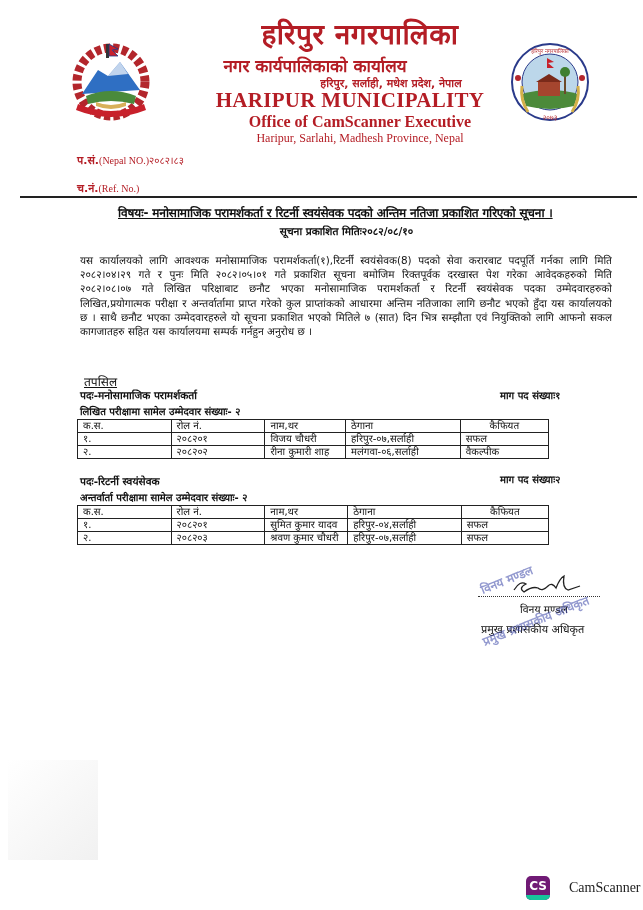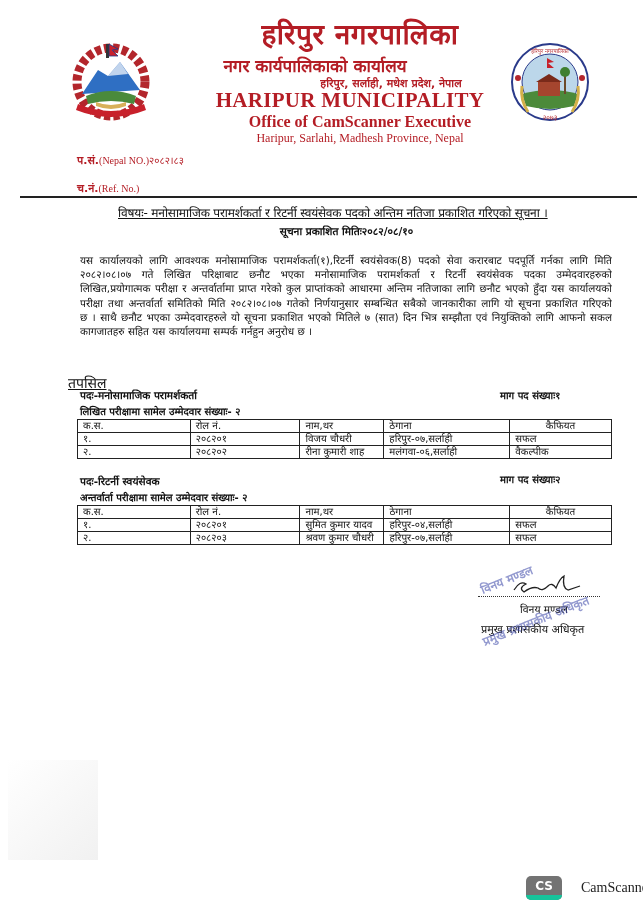--- a/index.html
+++ b/index.html
@@ -20,51 +20,51 @@
   .hdr-en-addr { top: 131px; left: 225px; width: 270px; font-size: 12px; font-family: "Liberation Serif", serif; }
 
   .meta { position: absolute; left: 77px; color: #b41d25; font-size: 10px; font-family: "DejaVu Sans", sans-serif; white-space: nowrap; }
   .meta .lbl { font-weight: bold; font-size: 11px; }
   .meta .en { font-family: "Liberation Serif", serif; font-size: 10px; }
   .meta-letter { top: 152px; }
   .meta-ref { top: 180px; }
 
   .rule { position: absolute; left: 20px; top: 196px; width: 617px; height: 2px; background: #222; }
 
-  .subject { position: absolute; left: 118px; top: 204px; font-size: 12px; font-weight: normal; font-family: "DejaVu Sans", sans-serif; text-decoration: underline; white-space: nowrap; letter-spacing: -0.2px; }
+  .subject { position: absolute; left: 118px; top: 204px; font-size: 12px; font-weight: bold; font-family: "DejaVu Sans", sans-serif; text-decoration: underline; white-space: nowrap; letter-spacing: -0.2px; }
   .pubdate { position: absolute; left: 0; top: 224px; width: 643px; text-align: center; font-size: 10.5px; font-weight: bold; font-family: "DejaVu Sans", sans-serif; padding-left: 50px; }
 
   .body-text { position: absolute; left: 80px; top: 253px; width: 532px; font-size: 10.4px; line-height: 14.2px; font-family: "DejaVu Sans", sans-serif; text-align: justify; }
   .body-line { display: block; white-space: nowrap; text-align: justify; text-align-last: justify; overflow: hidden; }
   .body-line.last { text-align-last: left; }
 
-  .tapsil { position: absolute; left: 68px; top: 373px; font-size: 14px; font-family: Liberation Mono, monospace; text-decoration: underline; }
+  .tapsil { position: absolute; left: 84px; top: 373px; font-size: 12px; font-family: Liberation Mono, monospace; text-decoration: underline; }
   .post-title { position: absolute; left: 80px; font-size: 10.5px; font-weight: bold; font-family: "DejaVu Sans", sans-serif; white-space: nowrap; }
   .demand { position: absolute; left: 500px; font-size: 10px; font-weight: bold; font-family: "DejaVu Sans", sans-serif; white-space: nowrap; }
   .exam-count { position: absolute; left: 80px; font-size: 10px; font-weight: bold; font-family: "DejaVu Sans", sans-serif; white-space: nowrap; }
 
-  table.results { position: absolute; left: 77px; width: 535px; border-collapse: collapse; font-size: 10px; font-family: "DejaVu Sans", sans-serif; }
+  table.results { position: absolute; left: 77px; width: 472px; border-collapse: collapse; font-size: 10px; font-family: "DejaVu Sans", sans-serif; }
   table.results td { border: 1px solid #222; padding: 0 5px; height: 13px; line-height: 12px; white-space: nowrap; }
   table.results tr { height: 13px; }
   .c1 { width: 113px; } .c2 { width: 110px; } .c3 { width: 84px; margin-left: 10px; } .c4 { width: 126px; } .c5 { width: 102px; text-align: center; }
   .table-1 { top: 419px; }
   .table-2 { top: 505px; }
 
   
   .sig { position: absolute; left: 478px; top: 572px; width: 140px; height: 80px; }
   .sig-scribble { position: absolute; left: 34px; top: 2px; }
   .sig-dots { position: absolute; left: 0; top: 24px; width: 122px; border-top: 1.5px dotted #333; }
   .sig-name { position: absolute; left: 42px; top: 30px; font-size: 10.5px; font-family: "DejaVu Sans", sans-serif; white-space: nowrap; }
   .sig-title { position: absolute; left: 3px; top: 49px; font-size: 11px; font-family: "DejaVu Sans", sans-serif; white-space: nowrap; }
   .stamp { position: absolute; left: 0; top: 10px; color: #3b47a8; opacity: 0.55; font-size: 12px; font-weight: bold; font-family: "DejaVu Sans", sans-serif; transform: rotate(-22deg); transform-origin: left top; white-space: nowrap; }
   .stamp2 { position: absolute; left: 2px; top: 62px; color: #3b47a8; opacity: 0.55; font-size: 12px; font-weight: bold; font-family: "DejaVu Sans", sans-serif; transform: rotate(-22deg); transform-origin: left top; white-space: nowrap; }
 
   
   .cs-badge { position: absolute; left: 526px; top: 876px; display: flex; align-items: center; }
-  .cs-logo { width: 36px; height: 24px; border-radius: 5px; background: #737373; color: #fff; font-family: "DejaVu Sans", sans-serif; font-weight: bold; font-size: 12px; display: flex; align-items: center; justify-content: center; position: relative; overflow: hidden; }
+  .cs-logo { width: 24px; height: 24px; border-radius: 5px; background: #701a75; color: #fff; font-family: "DejaVu Sans", sans-serif; font-weight: bold; font-size: 12px; display: flex; align-items: center; justify-content: center; position: relative; overflow: hidden; }
   .cs-logo::after { content: ""; position: absolute; left: 0; bottom: 0; width: 100%; height: 5px; background: #17c39b; }
   .cs-logo span { position: relative; top: -2px; z-index: 1; }
   .cs-text { margin-left: 19px; font-size: 14px; font-family: "Liberation Serif", serif; color: #222; }
 </style>
 </head>
 <body>
 
 <div class="page"></div>
 <div class="page-shade"></div>
 
@@ -110,23 +110,23 @@
   <span class="lbl">च.नं.</span><span class="en">(Ref. No.)</span>
 </div>
 
 <div class="rule"></div>
 
 <div class="subject">विषयः- मनोसामाजिक परामर्शकर्ता र रिटर्नी स्वयंसेवक पदको अन्तिम नतिजा प्रकाशित गरिएको सूचना ।</div>
 <div class="pubdate">सूचना प्रकाशित मितिः२०८२/०८/१०</div>
 
 <div class="body-text">
   <span class="body-line">यस कार्यालयको लागि आवश्यक मनोसामाजिक परामर्शकर्ता(१),रिटर्नी स्वयंसेवक(8) पदको सेवा करारबाट पदपूर्ति गर्नका लागि मिति</span>
+  <span class="body-line">२०८२।०४।२९ गते र पुनः मिति २०८२।०५।०१ गते प्रकाशित सूचना बमोजिम रिक्तपूर्वक दरखास्त पेश गरेका आवेदकहरुको मिति</span>
   <span class="body-line">२०८२।०८।०७ गते लिखित परिक्षाबाट छनौट भएका मनोसामाजिक परामर्शकर्ता र रिटर्नी स्वयंसेवक पदका उम्मेदवारहरुको</span>
   <span class="body-line">लिखित,प्रयोगात्मक परीक्षा र अन्तर्वार्तामा प्राप्त गरेको कुल प्राप्तांकको आधारमा अन्तिम नतिजाका लागि छनौट भएको हुँदा यस कार्यालयको</span>
-  <span class="body-line">परीक्षा तथा अन्तर्वार्ता समितिको मिति २०८२।०८।०७ गतेको निर्णयानुसार सम्बन्धित सबैको जानकारीका लागि यो सूचना प्रकाशित गरिएको</span>
   <span class="body-line">छ । साथै छनौट भएका उम्मेदवारहरुले यो सूचना प्रकाशित भएको मितिले ७ (सात) दिन भित्र सम्झौता एवं नियुक्तिको लागि आफनो सकल</span>
   <span class="body-line last">कागजातहरु सहित यस कार्यालयमा सम्पर्क गर्नहुन अनुरोध छ ।</span>
 </div>
 
 <div class="tapsil">तपसिल</div>
 
 <div class="post-title" style="top:388px">पदः-मनोसामाजिक परामर्शकर्ता</div>
 <div class="demand" style="top:388px">माग पद संख्याः१</div>
 <div class="exam-count" style="top:404px">लिखित परीक्षामा सामेल उम्मेदवार संख्याः- २</div>
 <table class="results table-1">

